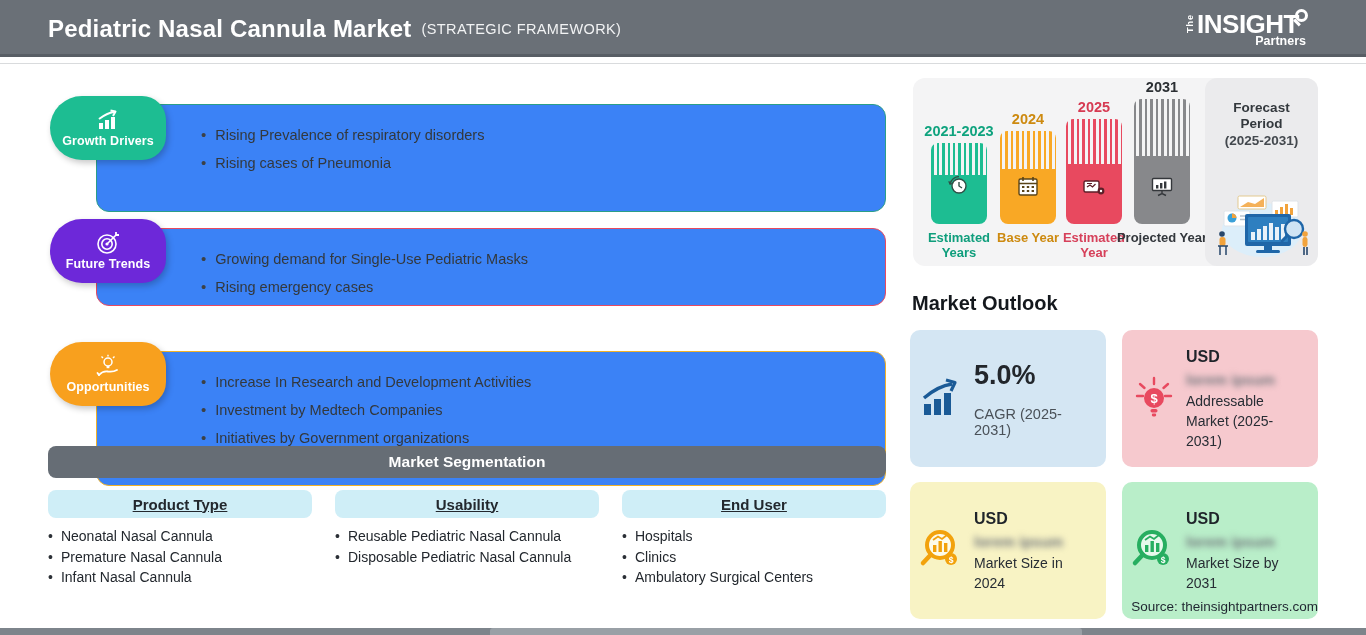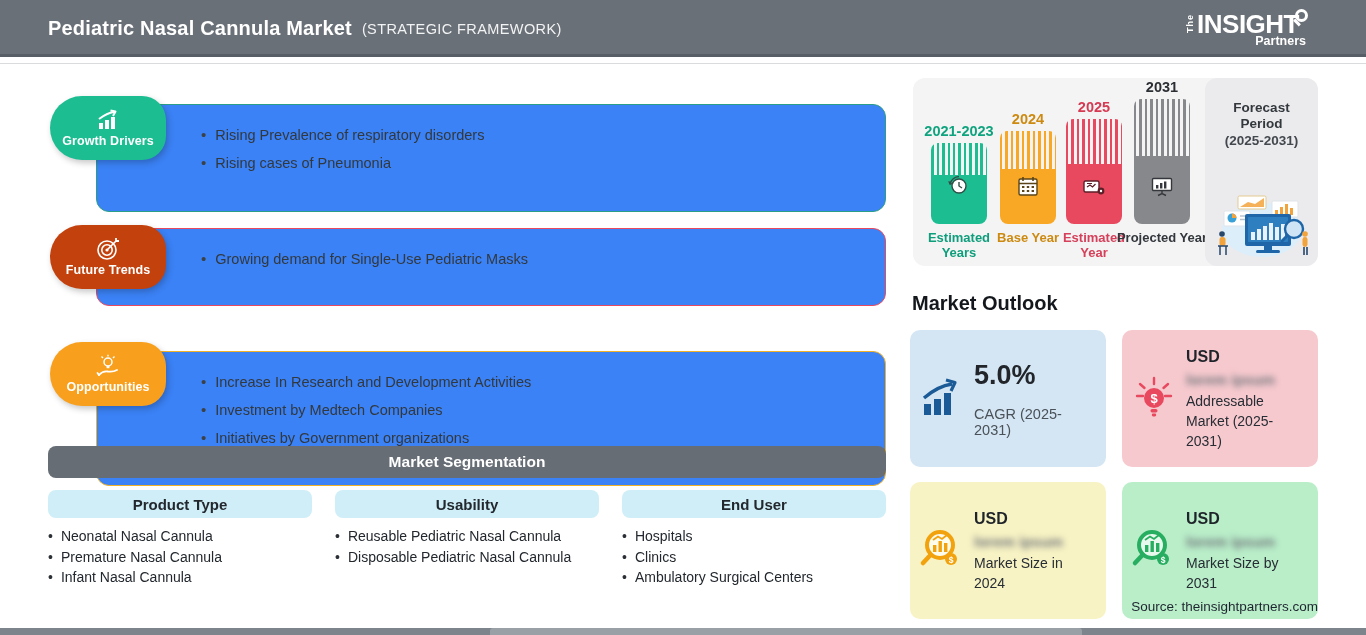--- a/index.html
+++ b/index.html
@@ -3,21 +3,21 @@
 <meta charset="utf-8">
 <style>
   * { margin:0; padding:0; box-sizing:border-box; }
   html,body { width:1366px; height:635px; background:#ffffff; font-family:"Liberation Sans", sans-serif; overflow:hidden; }
   .stage { position:relative; width:1366px; height:635px; background:#ffffff; }
 
   
   .header { position:absolute; left:0; top:0; width:1366px; height:57px; background:#6a7077; border-bottom:3px solid #585e65; display:flex; align-items:center; }
   .header-divider { position:absolute; left:0; top:63px; width:1366px; height:1px; background:#d9dbdd; }
   .title-wrap { position:absolute; left:48px; top:0; height:57px; display:flex; align-items:center; gap:10px; }
-  .page-title { color:#ffffff; font-size:20px; font-weight:bold; letter-spacing:0.2px; }
+  .page-title { color:#ffffff; font-size:24px; font-weight:bold; letter-spacing:0.2px; }
   .page-subtitle { color:#f2f3f4; font-size:14.5px; font-weight:400; letter-spacing:0.4px; }
 
   
   .logo { position:absolute; right:58px; top:9px; color:#fff; }
   .logo-row { display:flex; align-items:flex-end;justify-content:space-between; }
   .logo-the { writing-mode:vertical-rl; transform:rotate(180deg); font-size:9px; font-weight:bold; letter-spacing:1px; margin-right:2px; margin-bottom:3px; }
   .logo-insight { font-size:26px; font-weight:800; letter-spacing:-0.5px; line-height:24px; }
   .logo-loupe { position:relative; width:13px; height:13px; border:3px solid #fff; border-radius:50%; margin-left:-4px; margin-bottom:14px; }
   .logo-loupe::after { content:""; position:absolute; left:-5px; bottom:-5px; width:8px; height:3px; background:#fff; transform:rotate(45deg); }
   .logo-partners { font-size:12.5px; font-weight:bold; text-align:right; margin-top:-2px; padding-right:2px; }
@@ -26,29 +26,29 @@
   .driver-box { position:absolute; left:96px; width:790px; border-radius:13px; background:#3b82f6;margin-top:30px; }
   .box-growth { top:74px; height:108px; border:1.6px solid #2b9e89; }
   .box-trends { top:198px; height:78px; border:1.6px solid #e8495f; }
   .box-opps   { top:321px; height:135px; border:1.6px solid #f0b229; }
   .driver-list { position:absolute; left:104px; top:16px; list-style:none; }
   .driver-list li { font-size:14.5px; color:#33383d; line-height:28px; }
   .driver-list li::before { content:"•"; color:#3c4146; margin-right:9px; font-size:15px; }
 
   .pill { position:absolute; left:50px; width:116px; height:64px; border-radius:32px 24px 24px 32px; display:flex; flex-direction:column; align-items:center; justify-content:center; gap:2px; box-shadow:2px 3px 6px rgba(0,0,0,0.22); z-index:3; }
   .pill-growth { top:96px; background:#1dbd92; }
-  .pill-trends { top:219px; background:#c2410c;margin-top:6px; }
+  .pill-trends { top:219px; background:#6d28d9; }
   .pill-opps   { top:342px; background:#f8a01e; }
   .pill-label { color:#fff; font-size:12.5px; font-weight:bold; letter-spacing:0.1px; }
   .pill-icon { width:28px; height:24px; }
 
   
   .seg-bar { position:absolute; left:48px; top:446px; width:838px; height:32px; background:#666d75; border-radius:8px; display:flex; align-items:center; justify-content:center; }
   .seg-bar-title { color:#fff; font-size:15.5px; font-weight:bold; }
-  .seg-col-header { position:absolute; top:490px; height:28px; width:264px; background:#cfeef7; border-radius:8px; display:flex; align-items:center; justify-content:center; font-size:15px; font-weight:bold; color:#23282e; }
+  .seg-col-header { position:absolute; top:490px; height:28px; width:264px; background:#cfeef7; border-radius:8px; display:flex; align-items:center; justify-content:center; font-size:15px; font-weight:bold; color:#23282e;text-decoration:underline; }
   .seg-h1 { left:48px; } .seg-h2 { left:335px; } .seg-h3 { left:622px; }
   .seg-list { position:absolute; top:526px; width:280px; list-style:none; }
   .seg-l1 { left:48px; } .seg-l2 { left:335px; } .seg-l3 { left:622px; }
   .seg-list li { font-size:14px; color:#23282e; line-height:20.5px; }
   .seg-list li::before { content:"•"; color:#2b3036; margin-right:8px; }
 
   
   .timeline { position:absolute; left:913px; top:78px; width:405px; height:188px; background:#f4f4f5; border-radius:12px; }
   .forecast-panel { position:absolute; right:0; top:0; width:113px; height:188px; background:#ebebed; border-radius:12px; display:flex; flex-direction:column; align-items:center; }
   .forecast-title { margin-top:22px; width:80px; text-align:center; font-size:13.5px; font-weight:bold; color:#33383d; line-height:16px; }
@@ -139,20 +139,21 @@
       <rect x="17" y="9" width="4" height="12" fill="#fff"></rect>
       <path d="M5 11 Q13 5 20 4" stroke="#fff" stroke-width="2" fill="none"></path>
       <path d="M16.5 2.5 L21.5 3.5 L19 8" stroke="#fff" stroke-width="2" fill="none" stroke-linejoin="round"></path>
     </svg>
     <span class="pill-label">Growth Drivers</span>
   </div>
 
   <div class="driver-box box-trends">
     <ul class="driver-list">
       <li>Growing demand for Single-Use Pediatric Masks</li>
+      <li>Rising emergency cases</li>
     </ul>
   </div>
   <div class="pill pill-trends">
     <svg class="pill-icon" viewBox="0 0 28 24">
       <circle cx="13" cy="13" r="9" stroke="#fff" stroke-width="1.6" fill="none"></circle>
       <circle cx="13" cy="13" r="5.2" stroke="#fff" stroke-width="1.6" fill="none"></circle>
       <circle cx="13" cy="13" r="1.6" fill="#fff"></circle>
       <path d="M13 13 L22 4" stroke="#fff" stroke-width="1.6"></path>
       <path d="M22 4 L22 1 M22 4 L25 4" stroke="#fff" stroke-width="1.8"></path>
     </svg>

